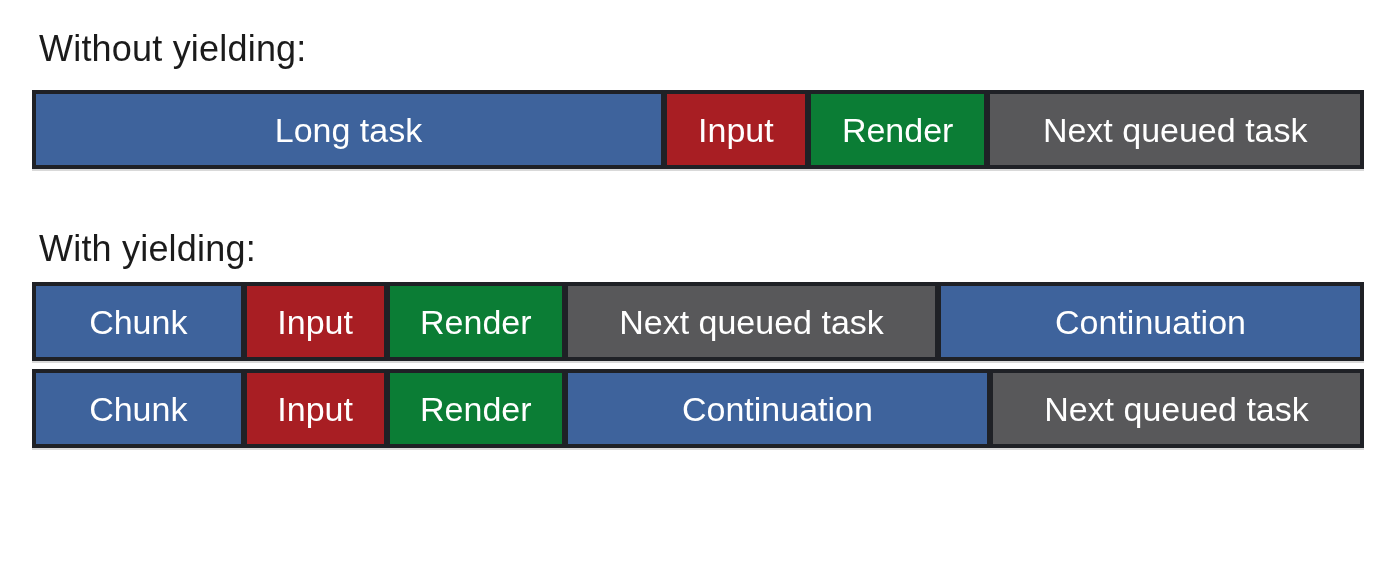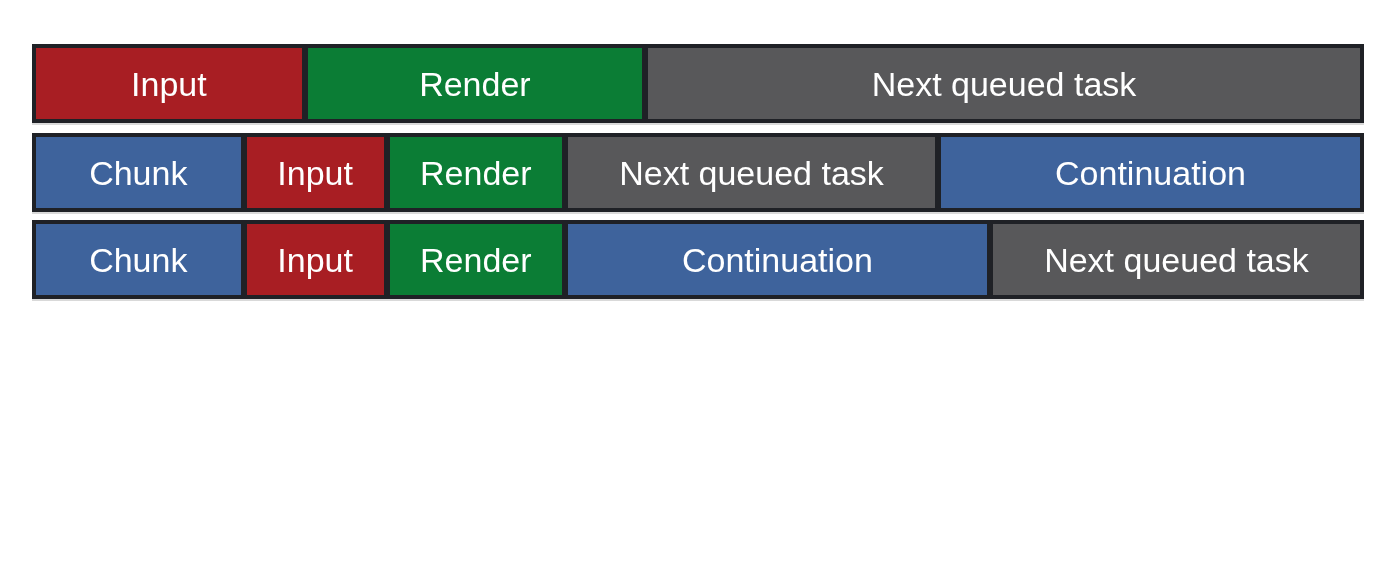--- a/index.html
+++ b/index.html
@@ -52,28 +52,31 @@
   .bar-2 { margin-top: 10px; }
   .section-3 .row-heading { margin-top: 62px; }
   .bar-3 { margin-top: 8px; }
 </style>
 </head>
 <body>
 
 <main class="wrap">
 
   <section class="section-1">
+    <h2 class="row-heading">Without yielding:</h2>
     <div class="bar bar-1">
+        <div class="seg" style="background: rgb(62, 99, 156); flex-grow: 634;">Long task</div>
         <div class="seg" style="background: rgb(168, 30, 35); flex-grow: 140;">Input</div>
         <div class="seg" style="background: rgb(11, 125, 53); flex-grow: 176;">Render</div>
         <div class="seg" style="background: rgb(88, 88, 90); flex-grow: 375;">Next queued task</div>
       </div>
   </section>
 
   <section class="section-2">
+    <h2 class="row-heading">With yielding:</h2>
     <div class="bar bar-2">
         <div class="seg" style="background: rgb(62, 99, 156); flex-grow: 209;">Chunk</div>
         <div class="seg" style="background: rgb(168, 30, 35); flex-grow: 140;">Input</div>
         <div class="seg" style="background: rgb(11, 125, 53); flex-grow: 176;">Render</div>
         <div class="seg" style="background: rgb(88, 88, 90); flex-grow: 375;">Next queued task</div>
         <div class="seg" style="background: rgb(62, 99, 156); flex-grow: 428;">Continuation</div>
       </div>
   </section>
 
   <section class="section-3">

